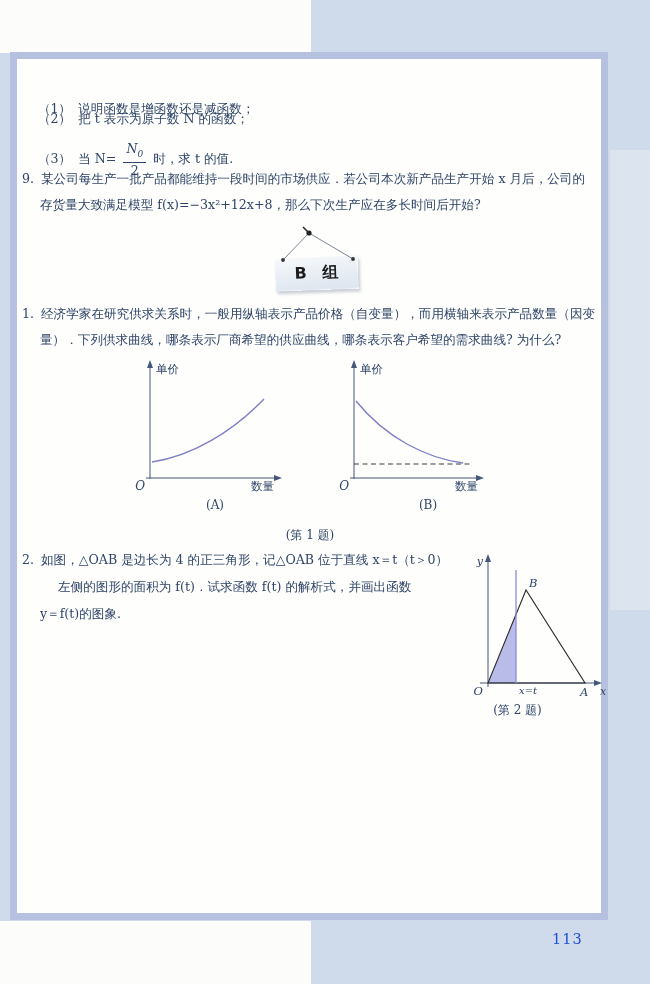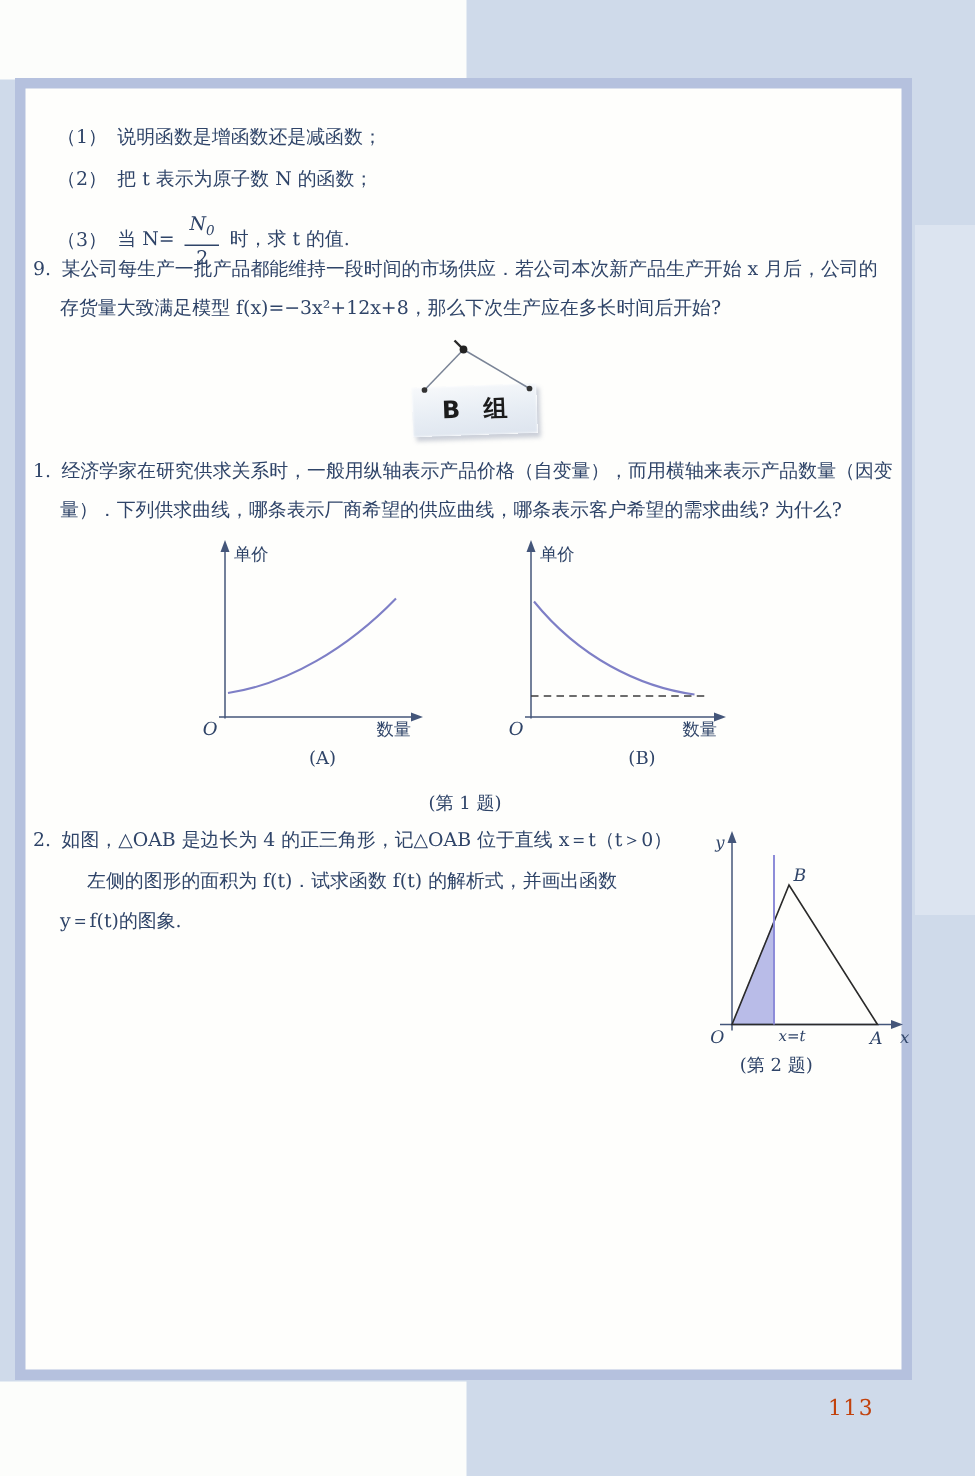--- a/index.html
+++ b/index.html
@@ -28,37 +28,37 @@
   .sign{
     position:absolute;left:275px;top:257px;width:83px;height:33px;
     background:linear-gradient(175deg,#f7f9fb 0%,#e7edf4 55%,#dde4ee 100%);
     transform:rotate(-2deg);
     box-shadow:2px 3px 3px rgba(110,120,150,.35), inset 0 0 2px #fff;
     display:flex;align-items:center;justify-content:center;
     font-family:"DejaVu Sans","Liberation Sans",sans-serif;
     font-weight:bold;font-size:16px;color:#1c1c1c;letter-spacing:5px;padding-left:5px;box-sizing:border-box;
   }
   .fig-svg{position:absolute;}
-  .pagenum{position:absolute;left:552px;top:931px;font-size:14.5px;color:#c2410c;letter-spacing:1px;}
+  .pagenum{position:absolute;left:552px;top:931px;font-size:14.5px;color:#1d4ed8;letter-spacing:1px;}
   svg text{font-family:"DejaVu Serif","Liberation Serif",serif;fill:#2f4468;}
 </style>
 </head>
 <body>
 
 <div class="canvas">
 
   <div class="patch patch-tl"></div>
   <div class="patch patch-bl"></div>
   <div class="sheen"></div>
 
   <div class="frame"></div>
 
   <div class="content">
 
-    <div class="tline" style="left:38px;top:82px;">
+    <div class="tline" style="left:38px;top:100px;">
       <span class="lab">（1）</span><span>说明函数是增函数还是减函数；</span>
     </div>
     <div class="tline" style="left:38px;top:110px;">
       <span class="lab">（2）</span><span>把 t 表示为原子数 N 的函数；</span>
     </div>
     <div class="tline" style="left:38px;top:142px;">
       <span class="lab">（3）</span><span>当 N=</span><span class="frac"><span class="num"><span>N</span><sub style="font-size:9px;">0</sub></span><span class="den">2</span></span><span>时，求 t 的值.</span>
     </div>
 
     <div class="tline" style="left:22px;top:170px;">

